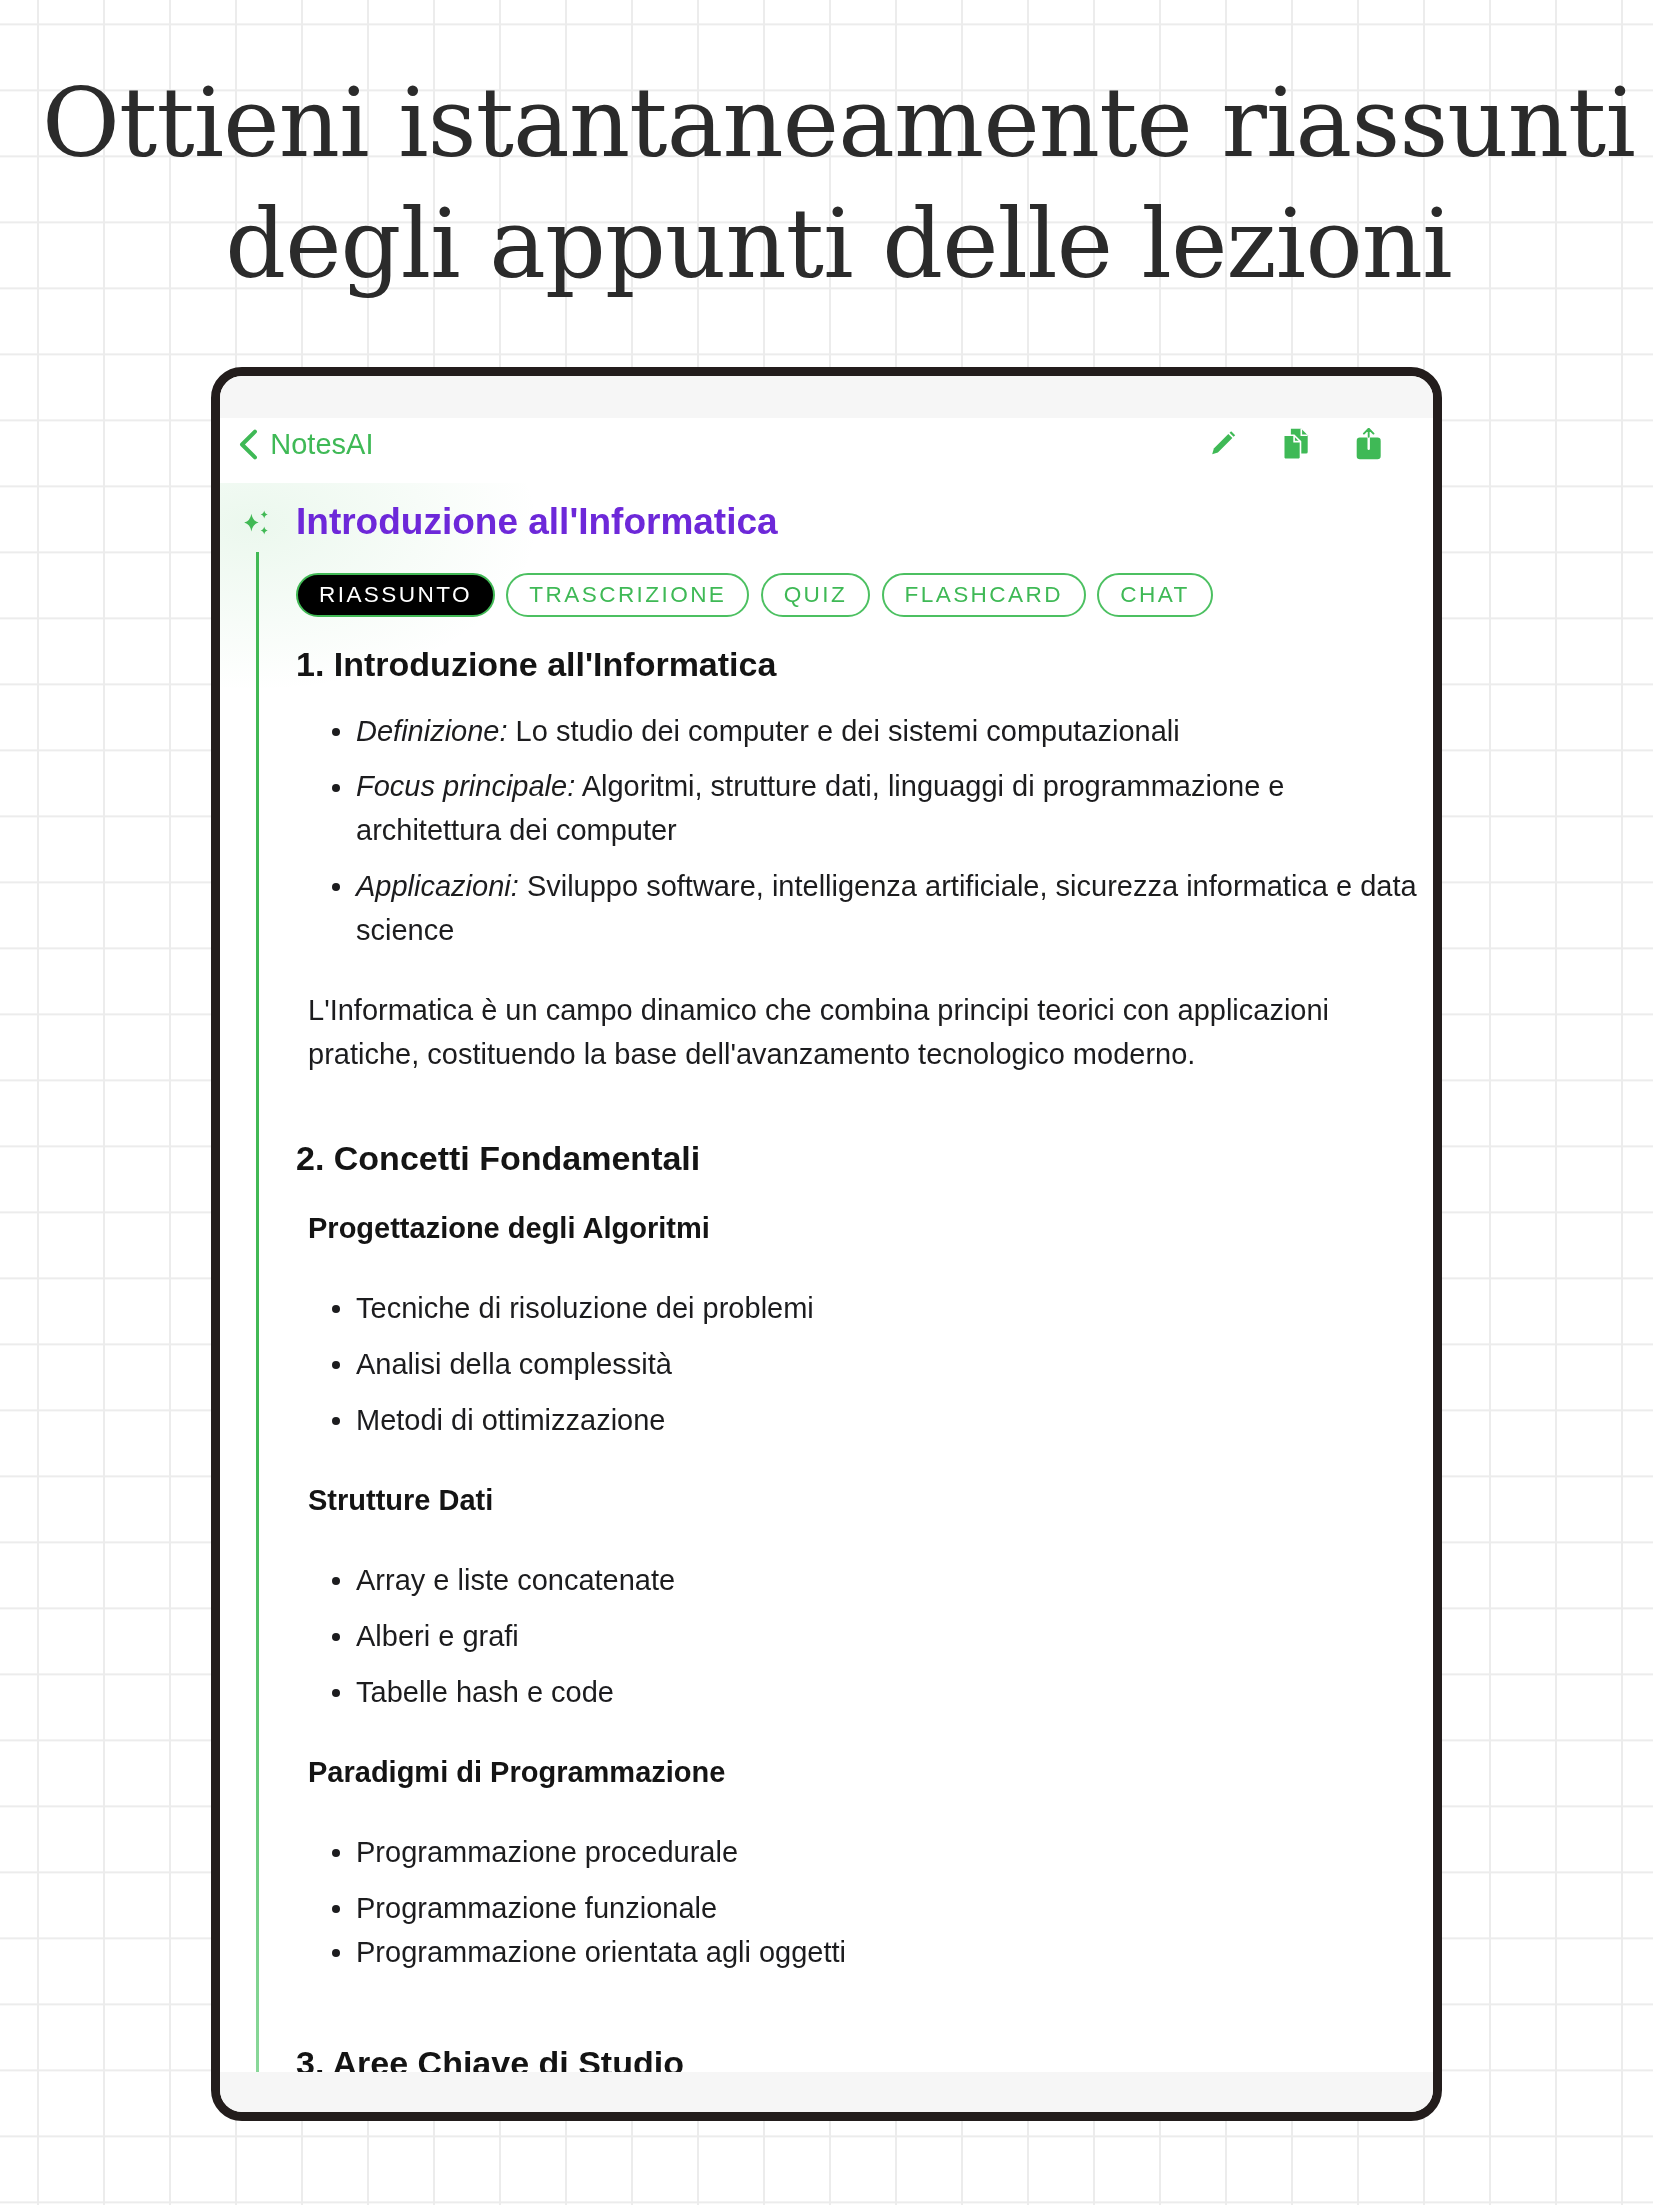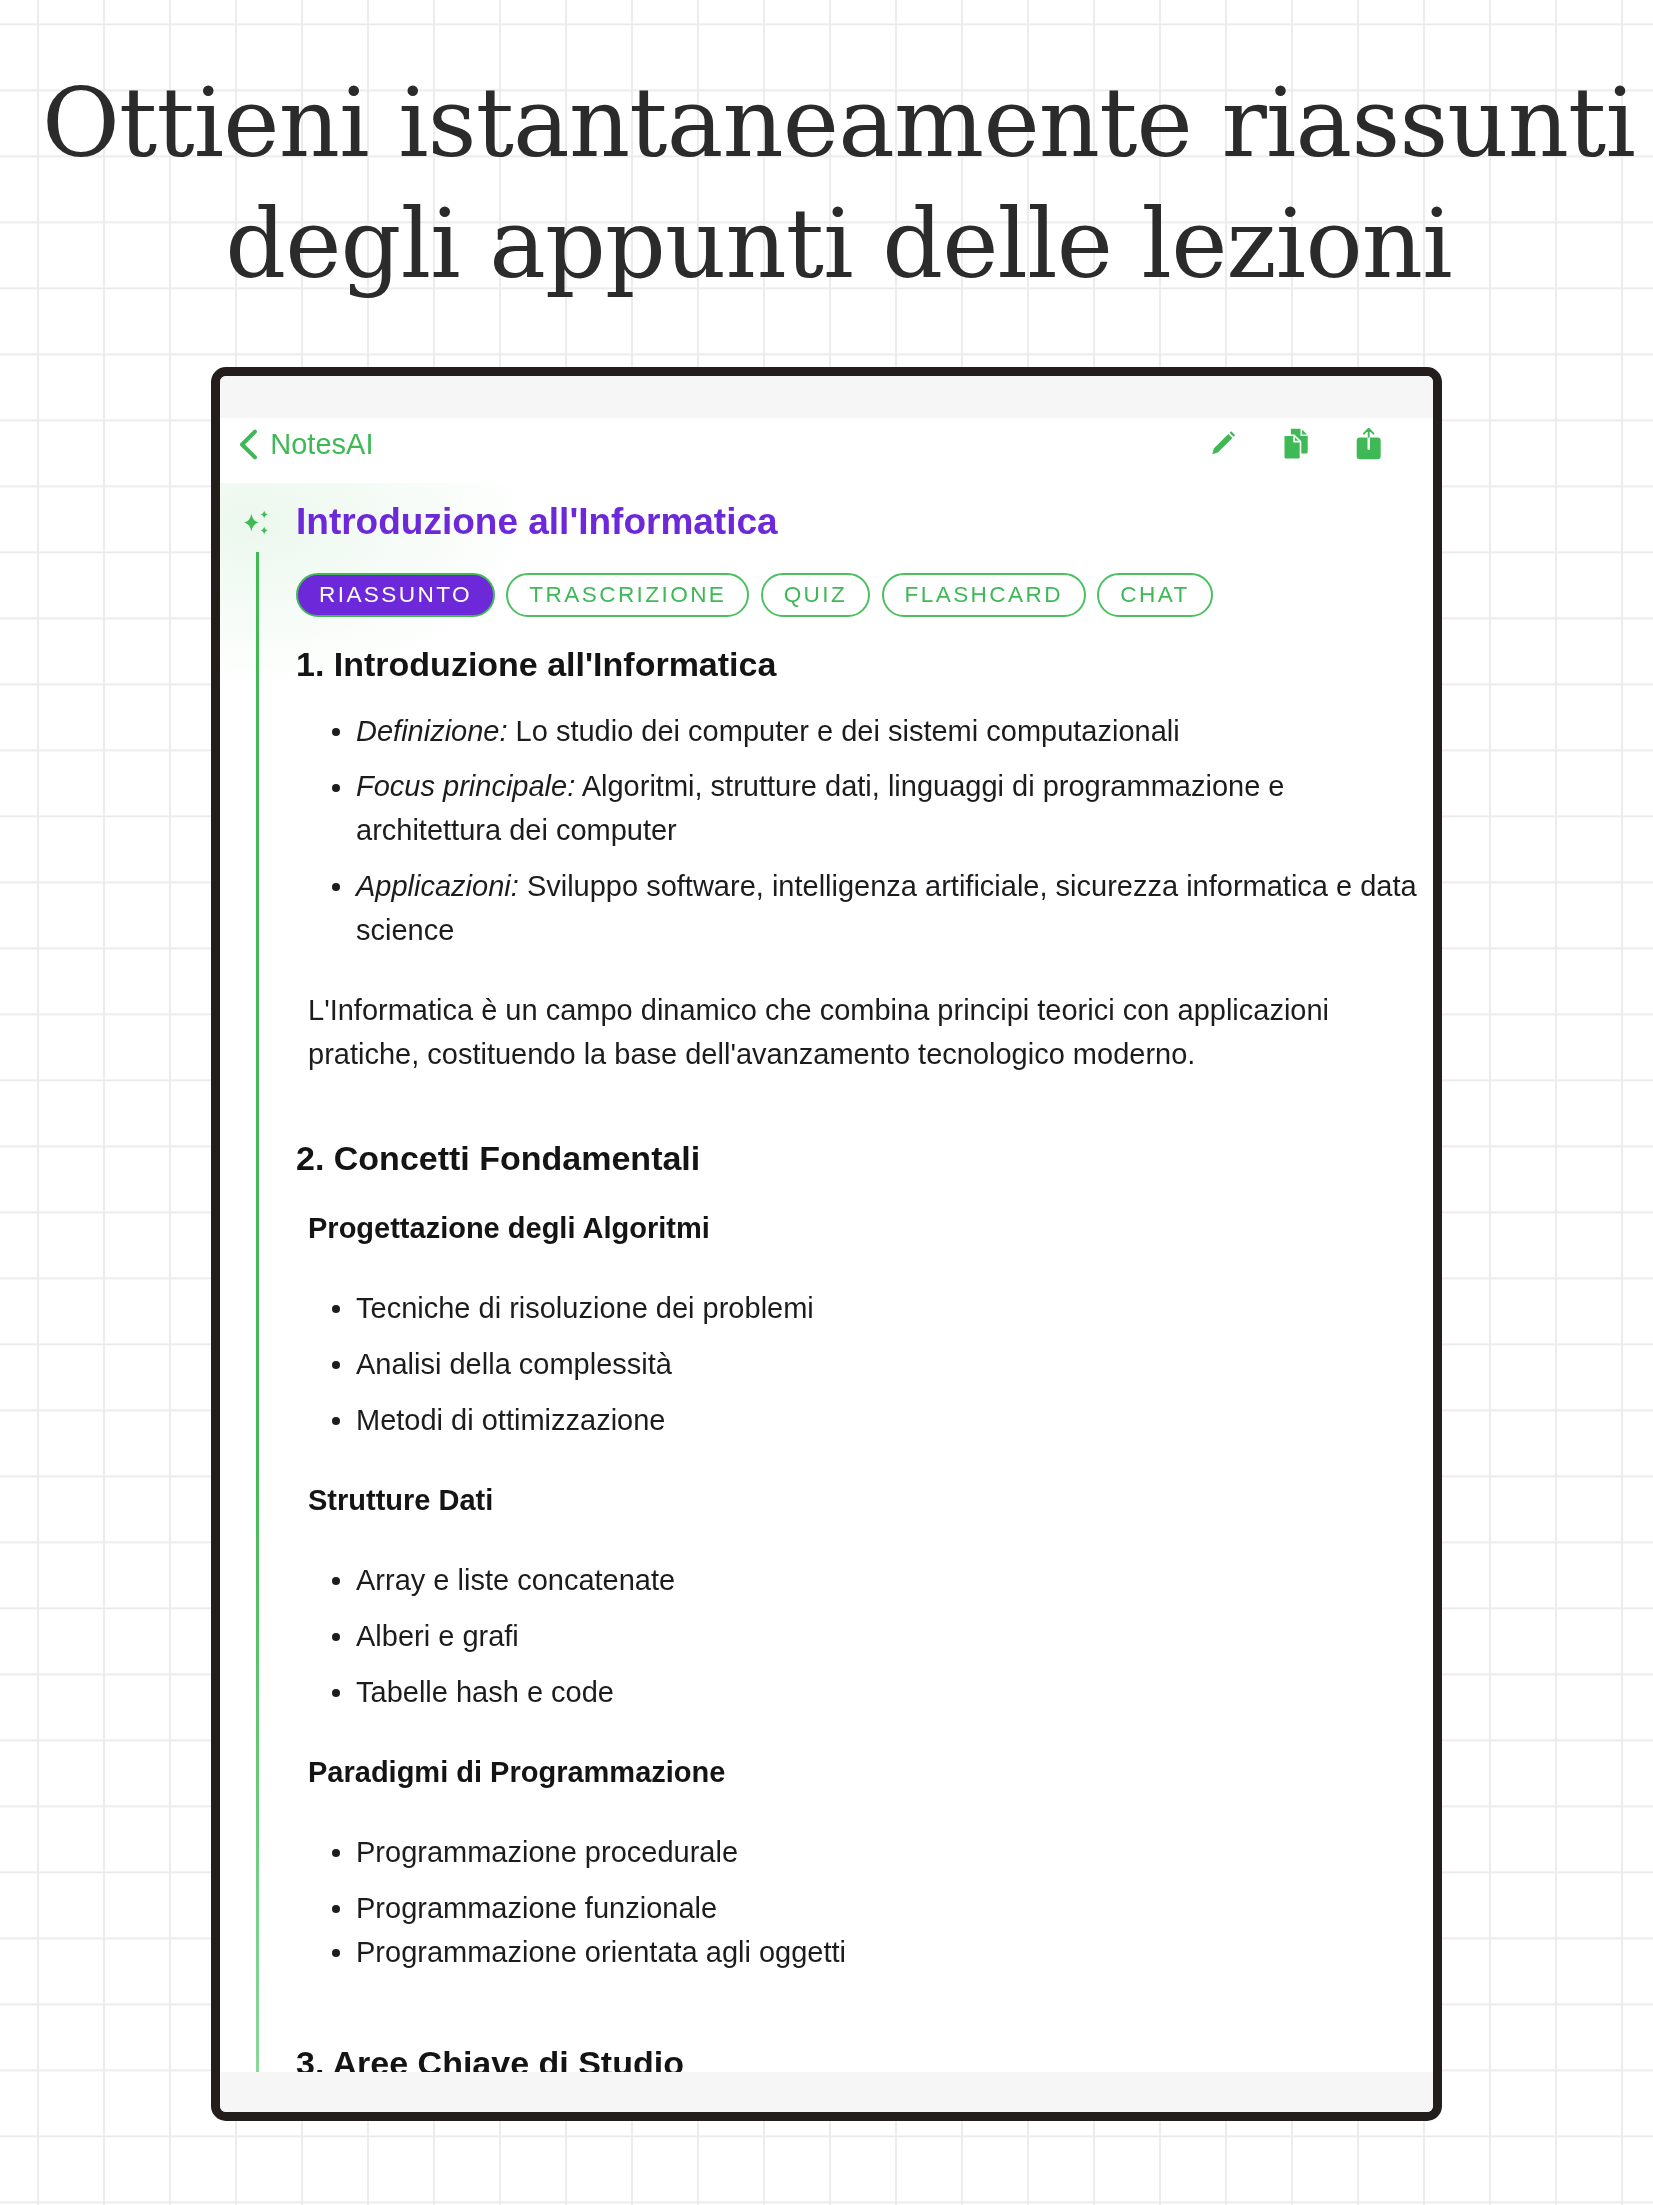--- a/index.html
+++ b/index.html
@@ -18,21 +18,21 @@
     position:absolute; left:0; top:63px; width:1653px; text-align:center;
     font-family:"DejaVu Serif", "Liberation Serif", serif;
     font-size:95px; line-height:121px; color:#2b2b2b; font-weight:500;
     letter-spacing:-0.8px;
     padding-left:12px;
   }
   .headline div { white-space:nowrap; }
 
   .device {
     position:absolute; left:211px; top:367px; width:1231px; height:1754px;
-    box-sizing:border-box; border:9.7px solid #231d1c; border-radius:15px;
+    box-sizing:border-box; border:9.7px solid #231d1c; border-radius:31px;
     background:#ffffff; overflow:hidden;
   }
   .status-band {
     position:absolute; left:0; top:0; right:0; height:42px; background:#f6f6f6;
   }
   .bottom-band {
     position:absolute; left:0; bottom:0; right:0; height:40px; background:#f6f6f6;
   }
   .navbar { position:absolute; left:0; top:42px; right:0; height:65px; }
   .back-btn {
@@ -58,21 +58,21 @@
   .doc-title {
     position:absolute; left:76px; top:18px; font-size:37px; font-weight:600; color:#6d28d9;
     white-space:nowrap;
   }
   .tabs { position:absolute; left:76px; top:90px; display:flex; gap:11.3px; }
   .tab {
     height:44px; box-sizing:border-box; border:2px solid #4cc061; border-radius:22.6px;
     padding:0 21px; display:flex; align-items:center; font-size:22.6px; letter-spacing:2.4px;
     color:#3fb956; background:#fff; cursor:pointer; white-space:nowrap;
   }
-  .tab.active { background:#6d28d9; color:#ffffff; border-color:#41b955; }
+  .tab.active { background:#000000; color:#ffffff; border-color:#41b955; }
 
   .body {
     position:absolute; left:76px; top:157px; width:1122px; font-size:29px; line-height:44px; color:#1c1c1e;
   }
   .h1 { font-size:34px; font-weight:600; line-height:48px; margin:0; color:#141414; }
   .h2 { font-size:29px; font-weight:600; line-height:44px; margin:12px; color:#141414; }
   ul { list-style:none; margin:0; padding:0; }
   li { position:relative; padding-left:60px; }
   li::before {
     content:""; position:absolute; left:36px; top:19.4px; width:8px; height:8px; border-radius:50%;

